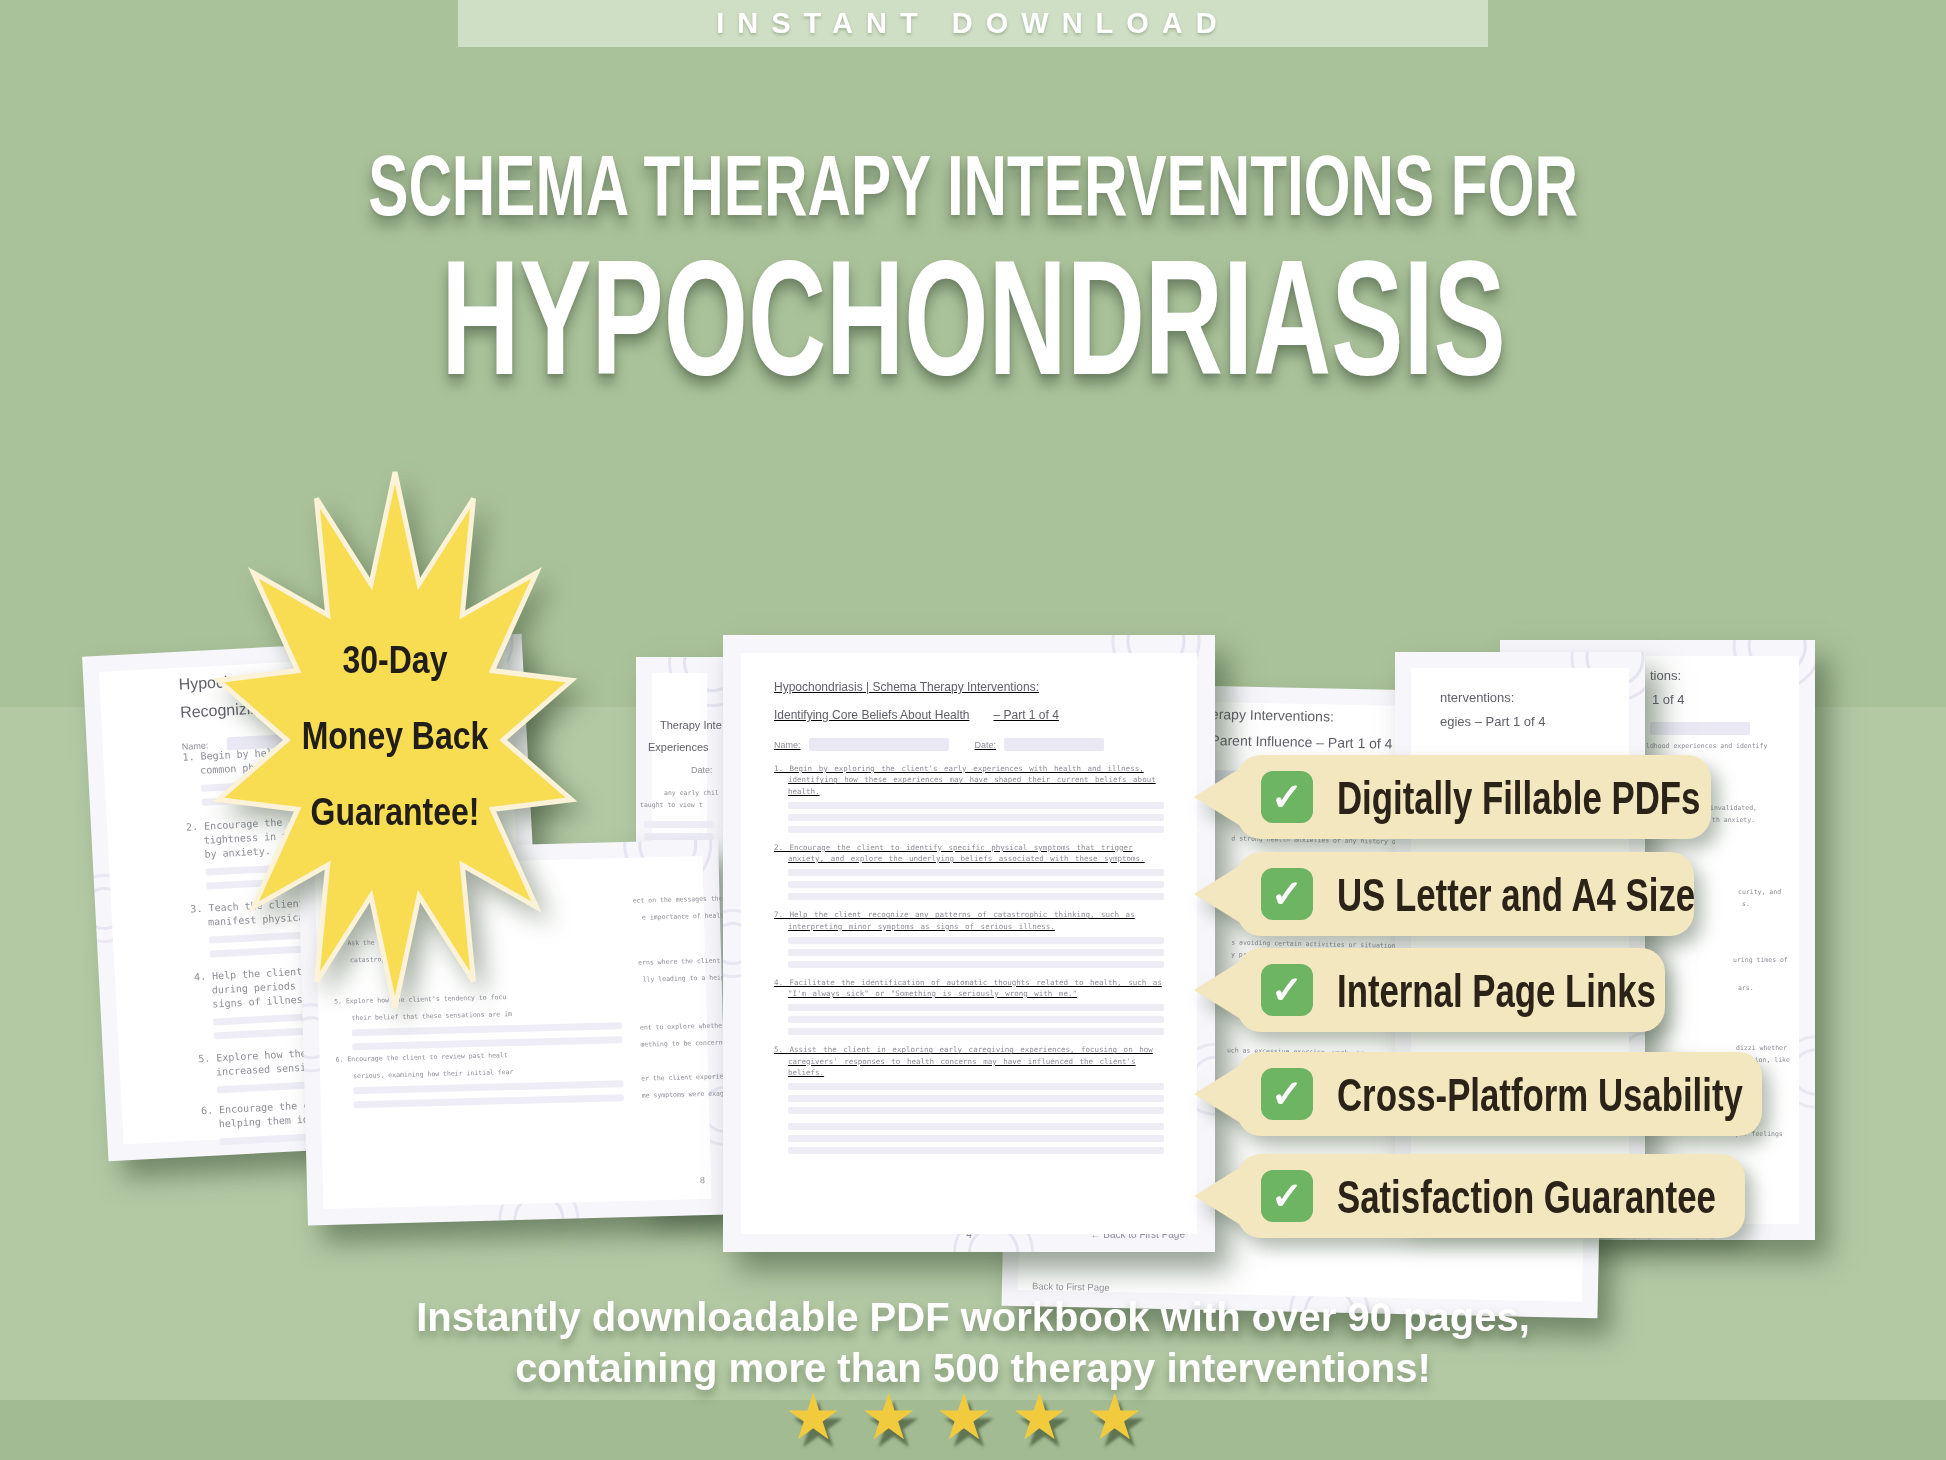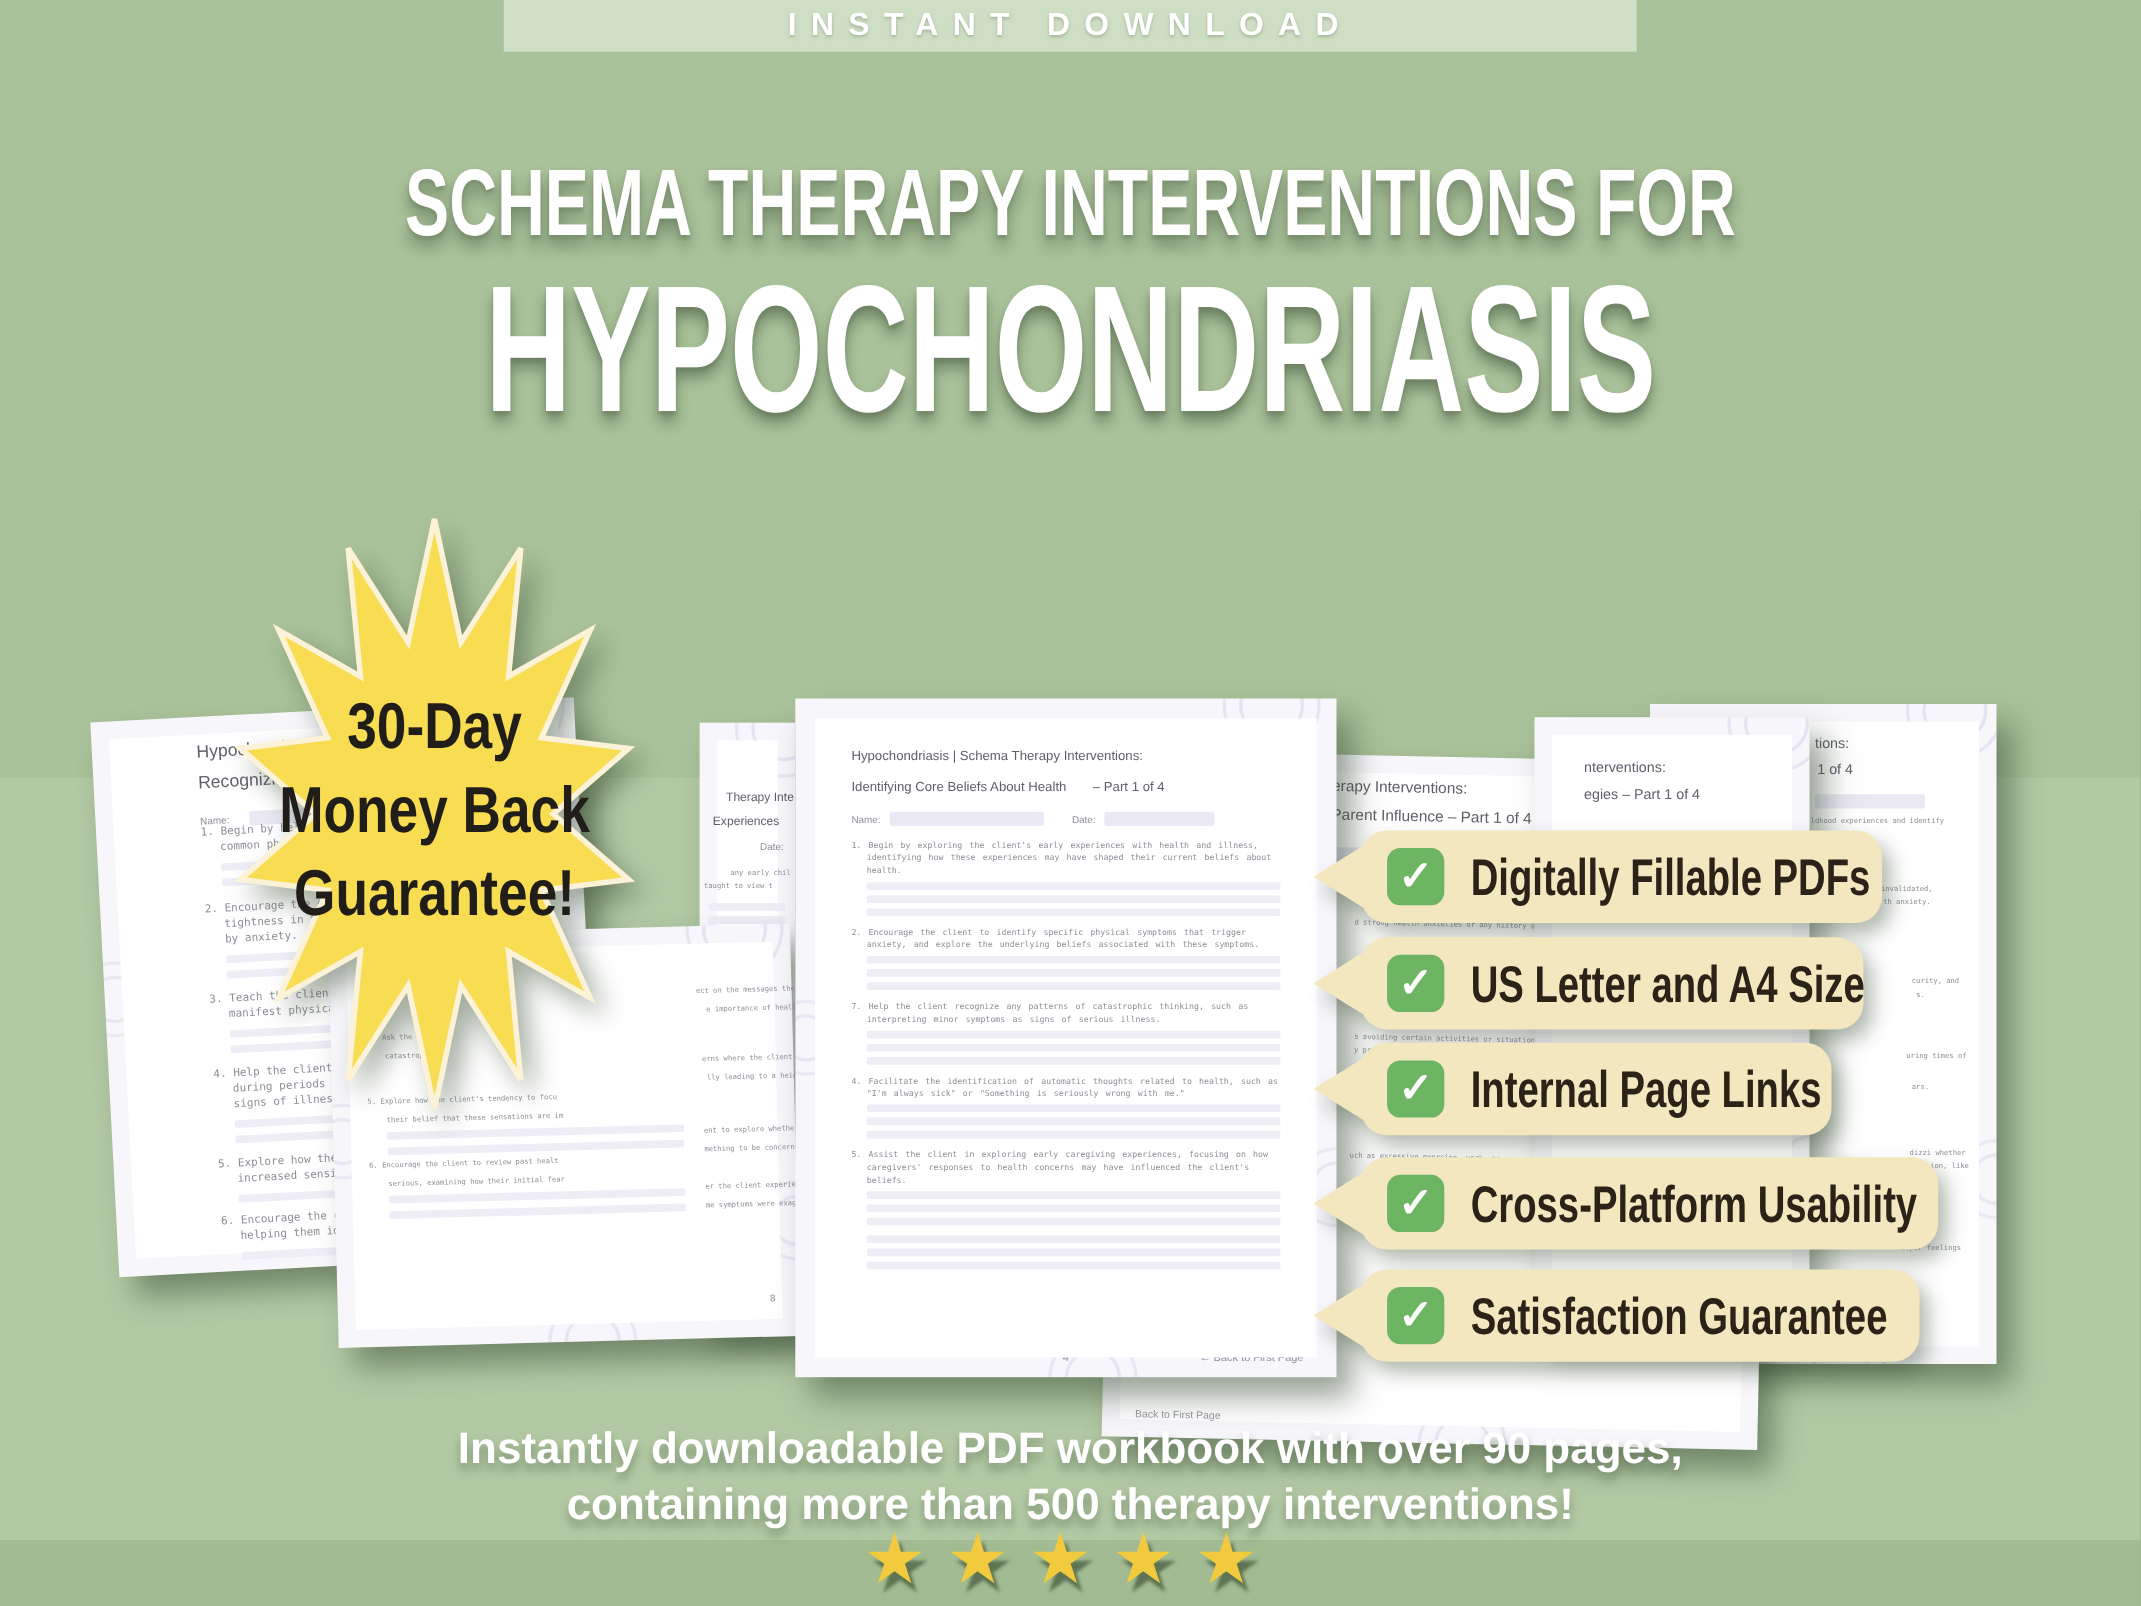--- a/index.html
+++ b/index.html
@@ -45,41 +45,41 @@
   .page.l1{left:95px;top:645px;width:440px;height:505px;transform:rotate(-3deg);z-index:1;}
   .page.l3{left:636px;top:657px;width:87px;height:548px;z-index:2;}
   .page.l2{left:303px;top:845px;width:420px;height:375px;transform:rotate(-1.5deg);z-index:3;}
   .page.r3{left:1500px;top:640px;width:315px;height:600px;z-index:2;}
   .page.r1{left:1008px;top:688px;width:596px;height:624px;transform:rotate(1.2deg);z-index:3;}
   .page.r2{left:1395px;top:652px;width:250px;height:560px;z-index:4;}
   .page.center{left:723px;top:635px;width:492px;height:617px;z-index:5;}
 
   
   .page.center .card{inset:18px;}
-  .cp-content{position:absolute;inset:18px;padding:20px 33px;box-sizing:border-box;z-index:2;}
+  .cp-content{position:absolute;inset:18px;padding:20px 33px;box-sizing:border-box;z-index:2;text-decoration:underline;}
   .cp-h1,.cp-h2{font-size:12px;color:#60606c;line-height:28px;white-space:nowrap;}
   .cp-part{margin-left:24px;}
   .cp-namerow{margin-top:9px;font-size:9px;color:#8e8e99;display:flex;align-items:center;}
   .cp-box{display:inline-block;width:140px;height:13px;background:#e9e8f4;border-radius:2px;margin-left:8px;}
   .cp-box.date{width:100px;}
   .cp-datelab{margin-left:26px;}
   .cp-items{margin-top:12px;}
   .witem{margin-bottom:9px;}
   .witem-text{font-family:"DejaVu Sans Mono",monospace;font-size:7.5px;line-height:1.5;color:#8d8d98;
     padding-left:14px;text-indent:-14px;word-spacing:2px;}
   .wline{height:7px;background:#eeedf6;border-radius:2px;margin:5px 0 0 14px;}
   .wline:first-of-type{margin-top:6px;}
   .cp-pagenum{position:absolute;left:0;right:0;bottom:12px;text-align:center;font-size:10px;color:#8d8d98;}
   .cp-back{position:absolute;right:30px;bottom:12px;font-size:10px;color:#8d8d98;}
 
   
   .badge{position:absolute;left:140px;top:450px;width:510px;height:600px;z-index:6;filter:drop-shadow(10px 12px 12px rgba(50,70,45,.45));}
   .badge svg{position:absolute;left:0;top:0;}
   .badge-text{position:absolute;left:0;top:172px;width:510px;text-align:center;color:#211e19;font-weight:bold;
-    font-size:59px;line-height:76px;}
+    font-size:39px;line-height:76px;}
   .badge-text div{transform:scaleX(.82);transform-origin:center;white-space:nowrap;}
 
   
   .callout{position:absolute;left:1237px;height:84px;background:#f3e7c0;border-radius:24px;z-index:7;
     filter:drop-shadow(8px 10px 9px rgba(50,70,45,.38));}
   .callout::before{content:"";position:absolute;left:-43px;top:50%;transform:translateY(-50%);
     border-top:28px solid transparent;border-bottom:28px solid transparent;border-right:45px solid #f3e7c0;}
   .callout:nth-of-type(1){top:755px;width:474px;}
   .callout:nth-of-type(2){top:852px;width:457px;}
   .callout:nth-of-type(3){top:948px;width:428px;}

